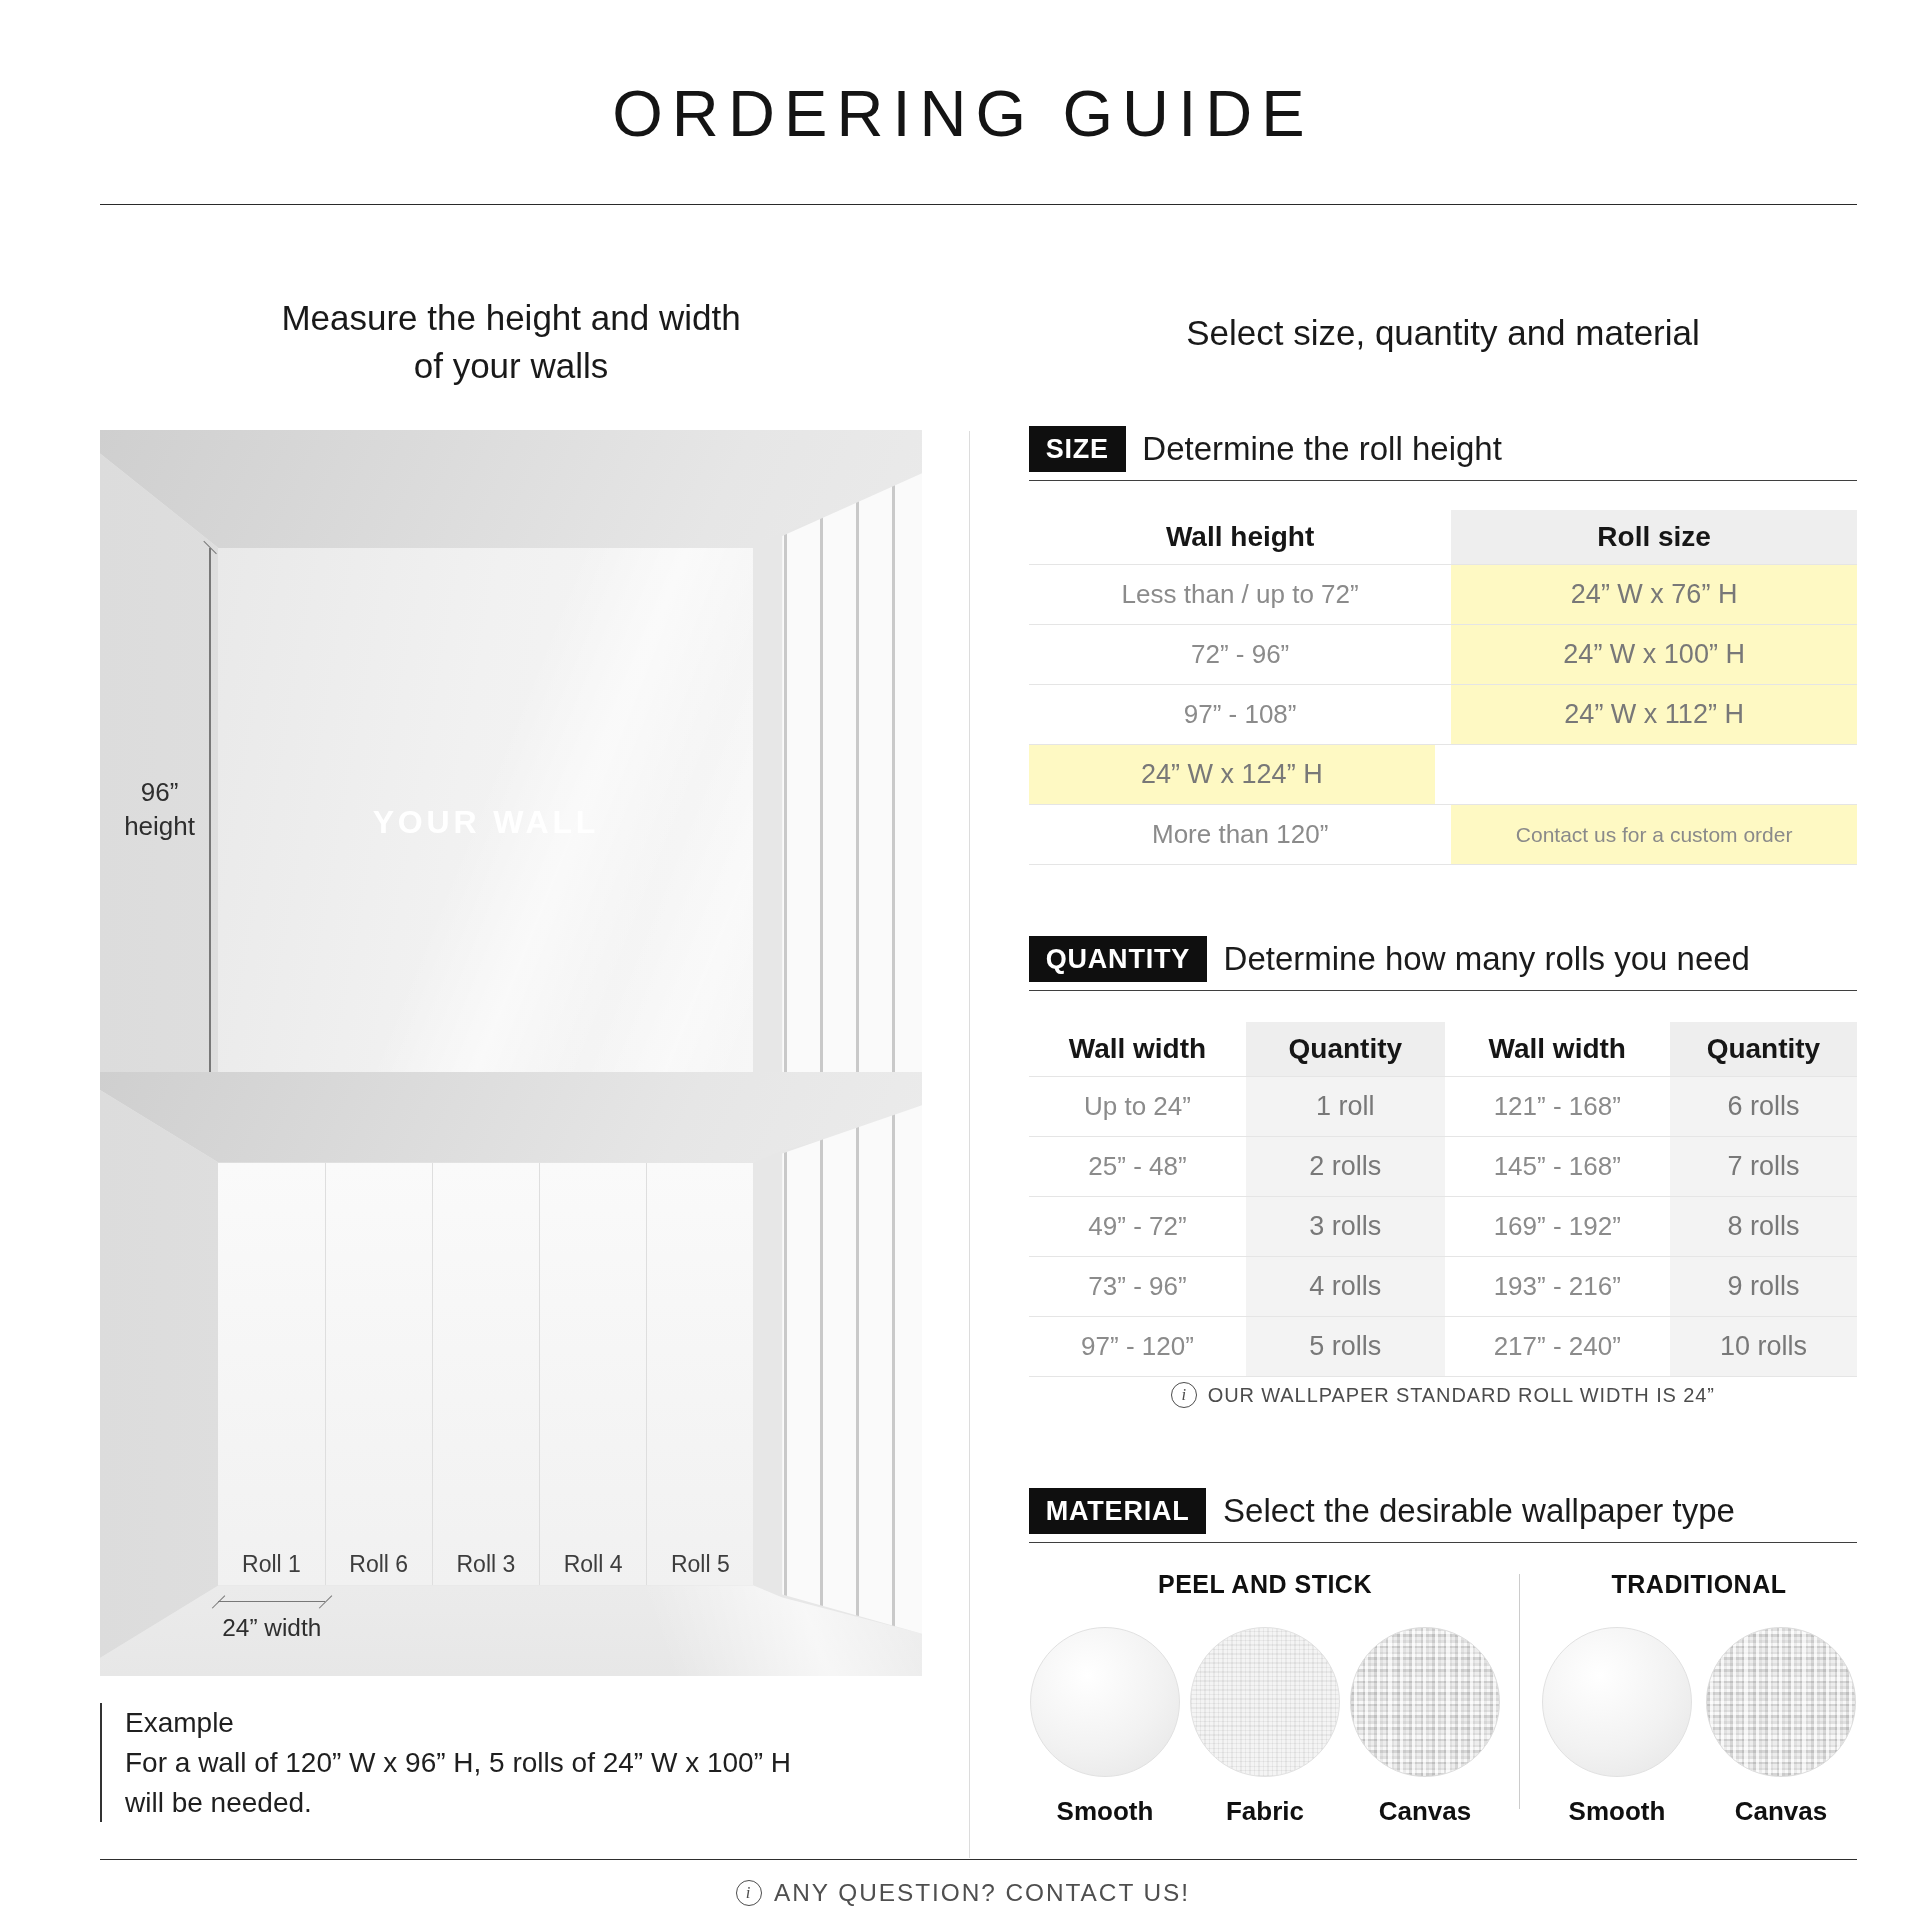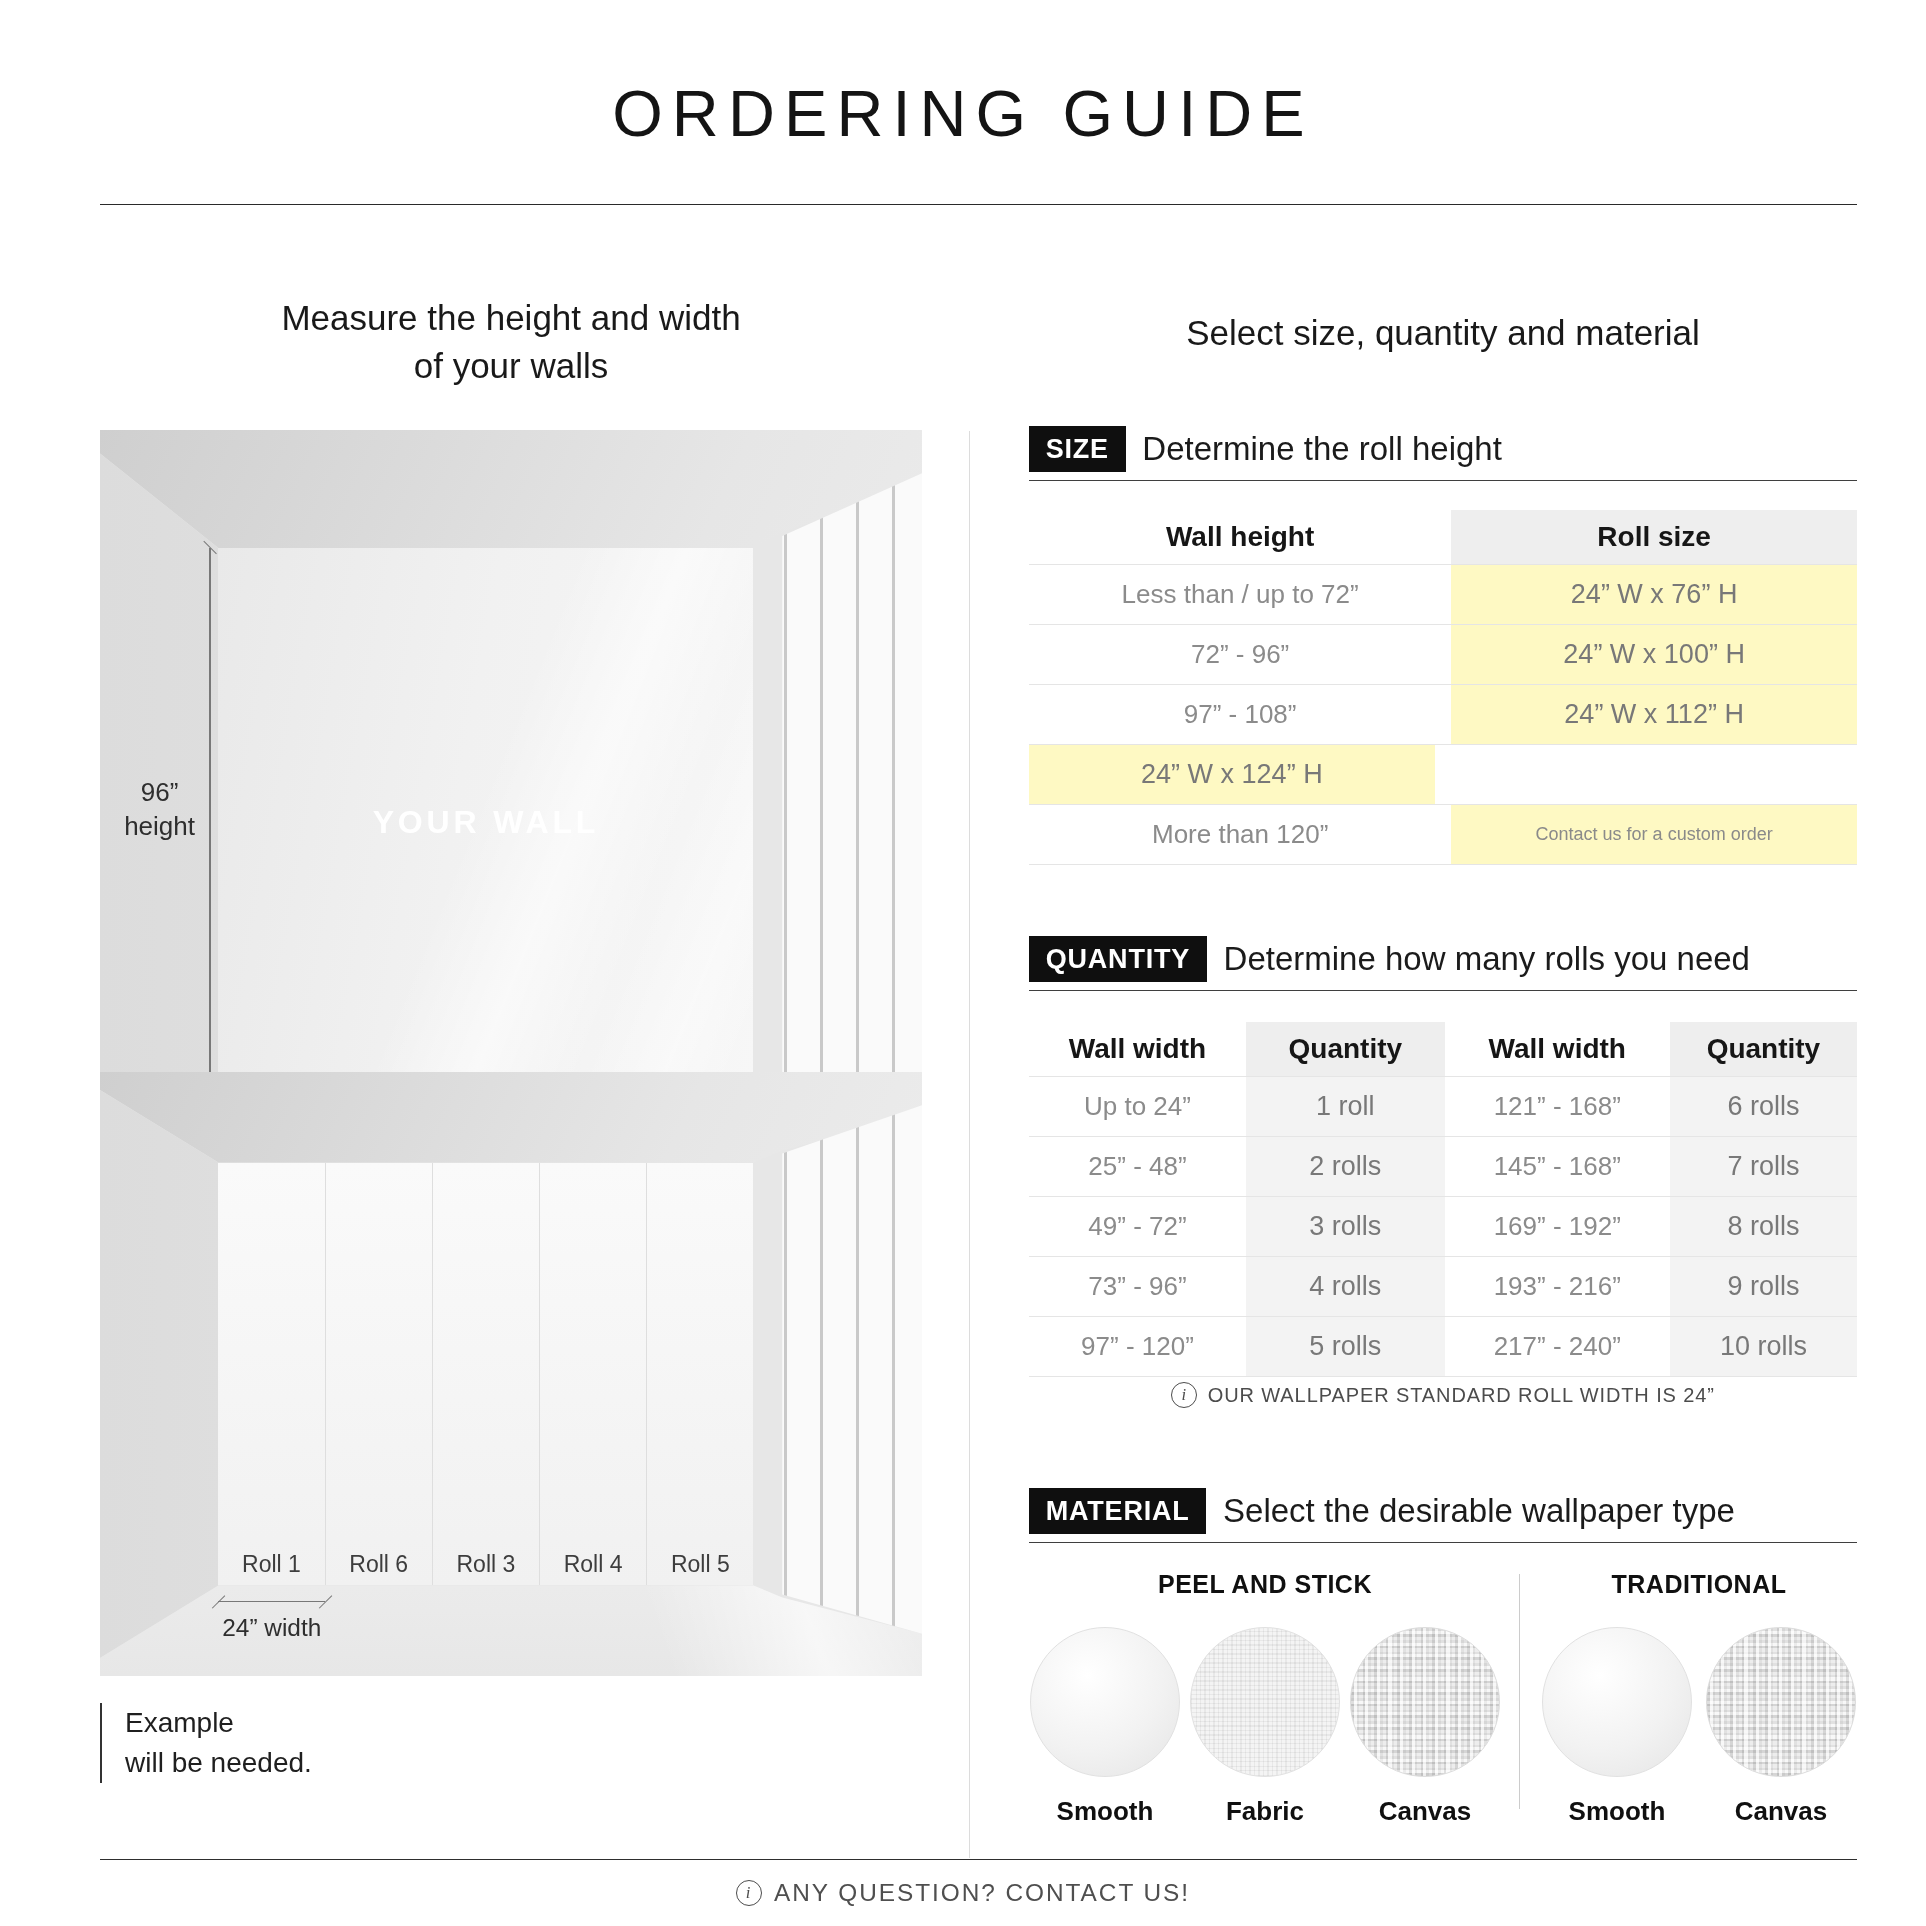--- a/index.html
+++ b/index.html
@@ -112,21 +112,21 @@
   .qty-table  { top:1022px; }
   .t-row { display:flex; border-bottom:1.3px solid #e5e5e5; height:59px; }
   .t-row.t-headrow { height:54px; }
   .t-cell { display:flex; align-items:center; justify-content:center; text-align:center; }
   .t-headrow .t-cell { font-weight:700; font-size:28px; color:#161616; }
   .cell-range { color:#8b8b8b; font-size:26px; }
   .cell-val { color:#787878; font-size:27px; }
   .size-table .c1 { width:51%; }
   .size-table .c2 { width:49%; background:#fef9c3; }
   .size-table .t-headrow .c2 { background:#eeeeee; }
-  .cell-small { font-size:18px; line-height:1.3; color:#8a8a8a; }
+  .cell-small { font-size:21px; line-height:1.3; color:#8a8a8a; }
   .qty-table .c1 { width:26.2%; }
   .qty-table .c2 { width:24.0%; background:#f3f3f3; }
   .qty-table .c3 { width:27.2%; }
   .qty-table .c4 { width:22.6%; background:#f3f3f3; }
   .qty-table .t-headrow .c2, .qty-table .t-headrow .c4 { background:#eeeeee; }
 
   
   .note-row {
     position:absolute; left:1029px; top:1382px; width:828px;
     display:flex; justify-content:center; align-items:center; gap:10.3px;
@@ -229,20 +229,21 @@
           <div class="roll-label">Roll 5</div>
         </div>
     </div>
     <div class="r-layer r-windows"></div>
     <div class="h-dim hd-roll"></div>
     <div class="width-label-r2">24” width</div>
   </div>
 
   <div class="example">
     <span>Example</span>
+    <span>For a wall of 120” W x 96” H, 5 rolls of 24” W x 100” H</span>
     <span>will be needed.</span>
   </div>
 
   <div class="sec-head size-head">
     <span class="badge">SIZE</span>
     <span class="sec-sub">Determine the roll height</span>
   </div>
   <div class="sec-rule size-rule"></div>
 
   <div class="g-table size-table">

